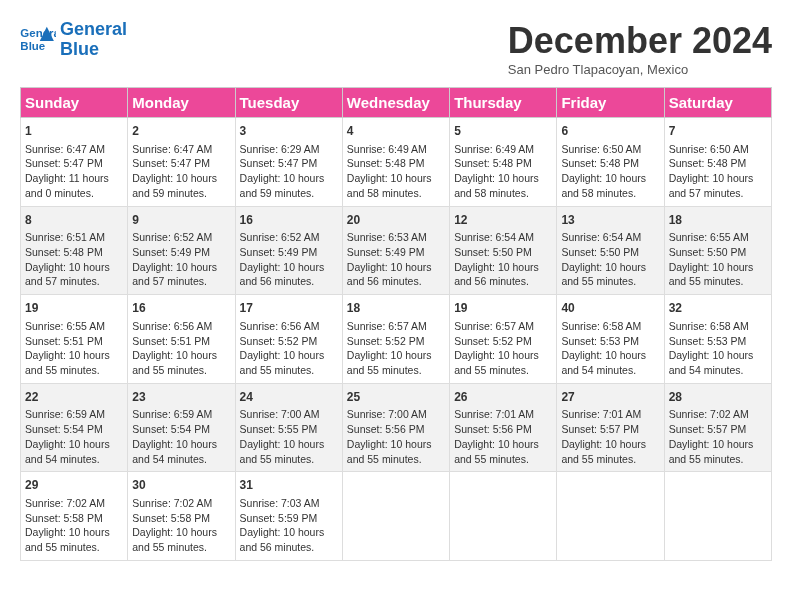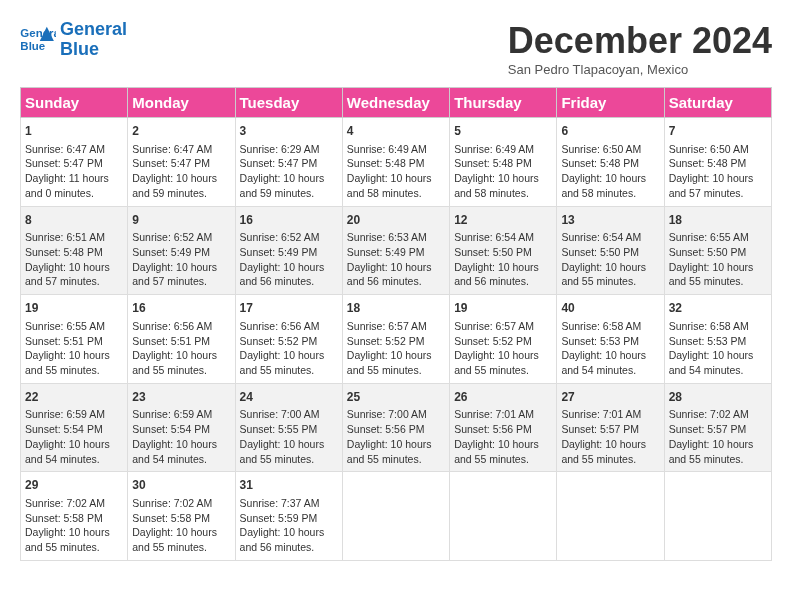--- a/index.html
+++ b/index.html
@@ -335,21 +335,21 @@
         </td>
         <td>
           <span class="day-num">30</span>
           <div class="day-info">Sunrise: 7:02 AM</div>
           <div class="day-info">Sunset: 5:58 PM</div>
           <div class="day-info">Daylight: 10 hours</div>
           <div class="day-info">and 55 minutes.</div>
         </td>
         <td>
           <span class="day-num">31</span>
-          <div class="day-info">Sunrise: 7:37 AM</div>
+          <div class="day-info">Sunrise: 7:03 AM</div>
           <div class="day-info">Sunset: 5:59 PM</div>
           <div class="day-info">Daylight: 10 hours</div>
           <div class="day-info">and 56 minutes.</div>
         </td>
         <td></td>
         <td></td>
         <td></td>
         <td></td>
       </tr>
     </tbody>

